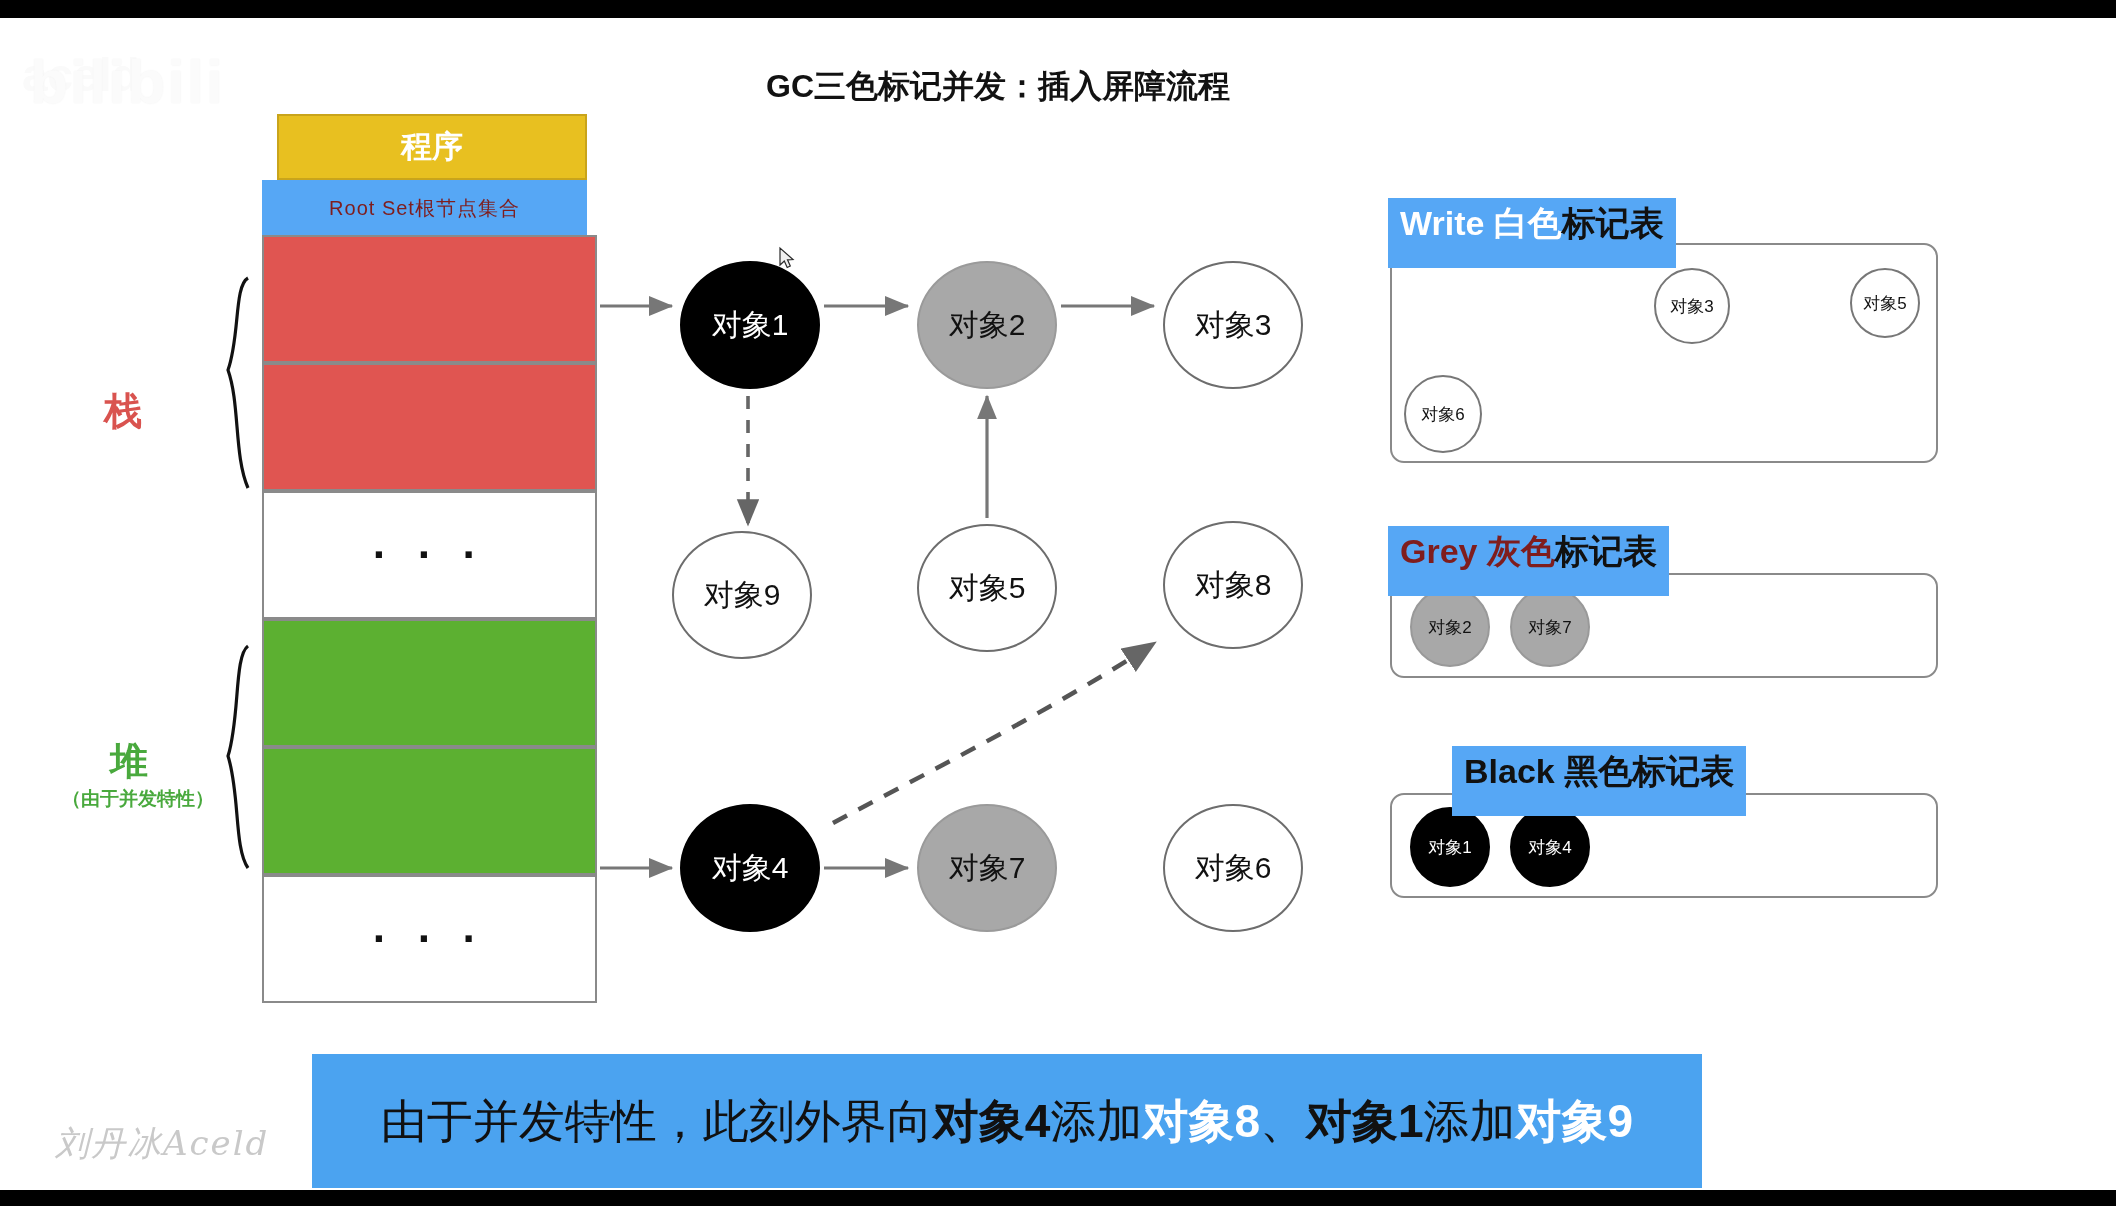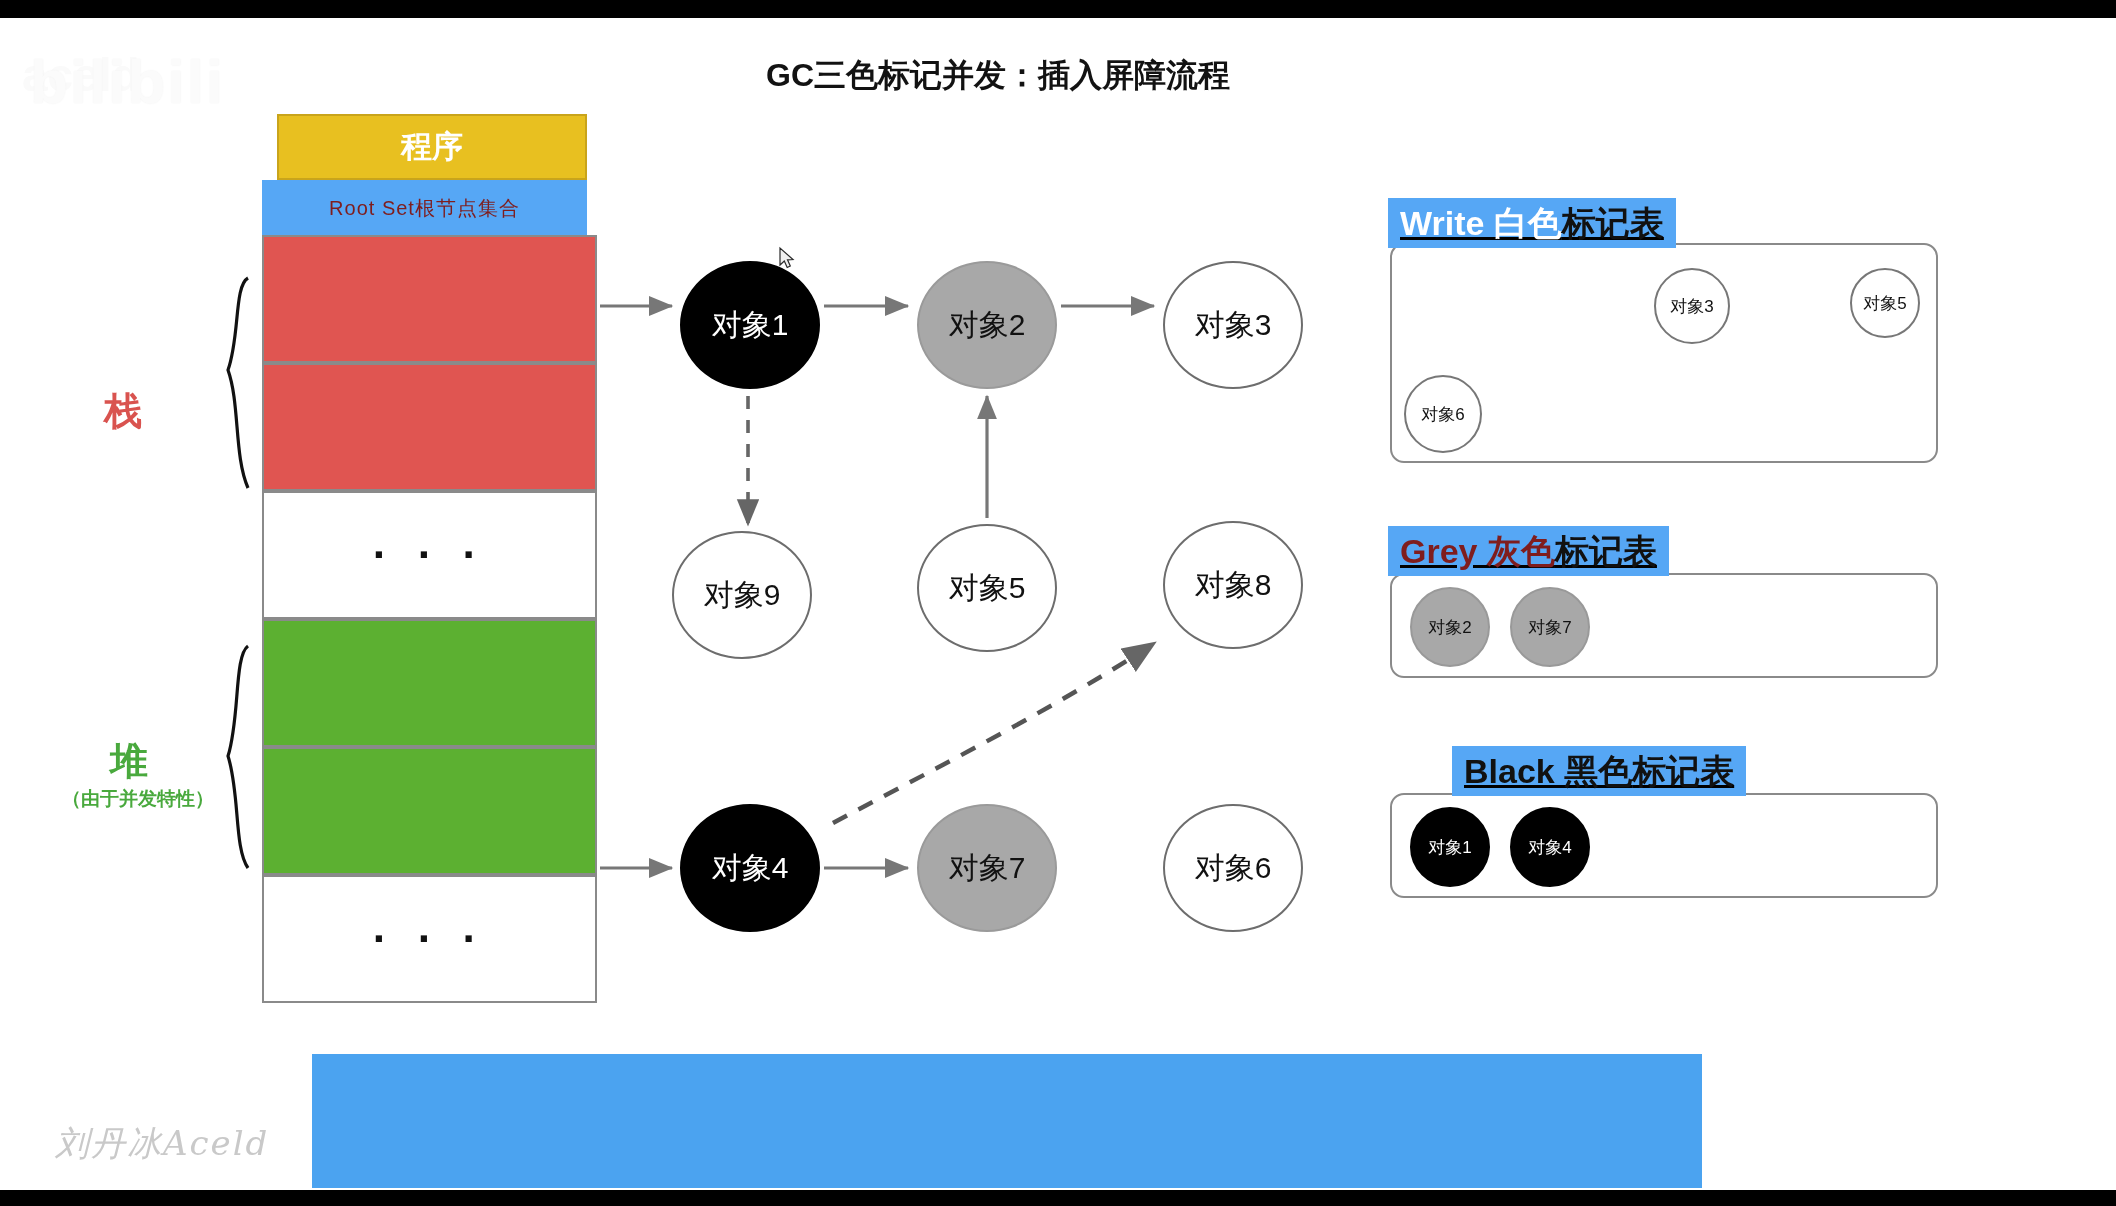--- a/index.html
+++ b/index.html
@@ -2,21 +2,21 @@
 <html><head>
 <meta charset="utf-8">
 <style>
   html,body{margin:0;padding:0;background:#000;}
   body{font-family:"Liberation Sans","DejaVu Sans",sans-serif;}
   #stage{position:relative;width:2116px;height:1206px;background:#000;overflow:hidden;}
   #canvas{position:absolute;left:0;top:18px;width:2116px;height:1172px;background:#fff;overflow:hidden;}
   #letterbox-top{position:absolute;left:0;top:0;width:2116px;height:18px;background:#000;}
   #letterbox-bottom{position:absolute;left:0;top:1190px;width:2116px;height:16px;background:#000;}
 
-  .ttl{position:absolute;font-weight:bold;color:#121212;white-space:nowrap;}
+  .ttl{position:absolute;font-weight:bold;color:#121212;white-space:nowrap;margin-top:11px;}
 
   
   #wm-bili{position:absolute;left:30px;top:28px;font-size:62px;font-weight:bold;color:#fbfbfb;
            letter-spacing:2px;text-shadow:0 0 2px #f2f2f2;}
   #wm-aceld{position:absolute;left:22px;top:30px;font-size:46px;font-weight:bold;color:#fafafa;}
   #wm-sign{position:absolute;left:55px;top:1095px;font-size:34px;color:#c9c9c9;
            font-family:"DejaVu Serif",serif;font-style:italic;letter-spacing:2px;margin-top:8px;}
 
   
   .memblk{position:absolute;box-sizing:border-box;border:2px solid #4c1d95;}
@@ -37,22 +37,22 @@
   
   .node{position:absolute;border-radius:50%;box-sizing:border-box;display:flex;
         align-items:center;justify-content:center;font-size:30px;}
   .node.white{background:#fff;border:2px solid #6d6d6d;color:#111;}
   .node.grey{background:#a8a8a8;border:2px solid #9a9a9a;color:#111;}
   .node.black{background:#000;border:2px solid #000;color:#fff;}
 
   
   .tbl-box{position:absolute;box-sizing:border-box;background:#fff;border:2px solid #8a8a8a;
            border-radius:14px;}
-  .tbl-hdr{position:absolute;background:#56a7f5;padding:3px 12px 1px 12px;font-size:34px;
-           font-weight:bold;white-space:nowrap;text-decoration:underline;}
+  .tbl-hdr{position:absolute;background:#56a7f5;padding:3px 12px 21px 12px;font-size:34px;
+           font-weight:bold;white-space:nowrap;}
   .hdr-white{color:#ffffff;}
   .hdr-grey{color:#7f1d1d;}
   .hdr-black{color:#111111;}
   .hdr-tail{color:#111111;}
   .minnode{position:absolute;border-radius:50%;box-sizing:border-box;display:flex;
            align-items:center;justify-content:center;font-size:17px;}
   .minnode.white{background:#fff;border:2px solid #777;color:#111;}
   .minnode.grey{background:#a8a8a8;border:2px solid #999;color:#111;}
   .minnode.black{background:#000;border:2px solid #000;color:#fff;}
 
@@ -205,16 +205,19 @@
       </div>
       <div class="minnode black" style="left:118px;top:12px;width:80px;height:80px;">
         <span>对象4</span>
       </div>
     </div>
     <div class="tbl-hdr" style="left:1452px;top:728px;">
       <span class="hdr-black">Black 黑色</span><span class="hdr-tail">标记表</span>
     </div>
 
     <div id="caption">
+      <div class="cline">
+        <span class="plain k">由于并发特性，此刻外界向</span><span class="k">对象4</span><span class="plain k">添加</span><span class="w">对象8</span><span class="plain k">、</span><span class="k">对象1</span><span class="plain k">添加</span><span class="w">对象9</span>
+      </div>
     </div>
 
   </div>
 </div>
 
 </body></html>

